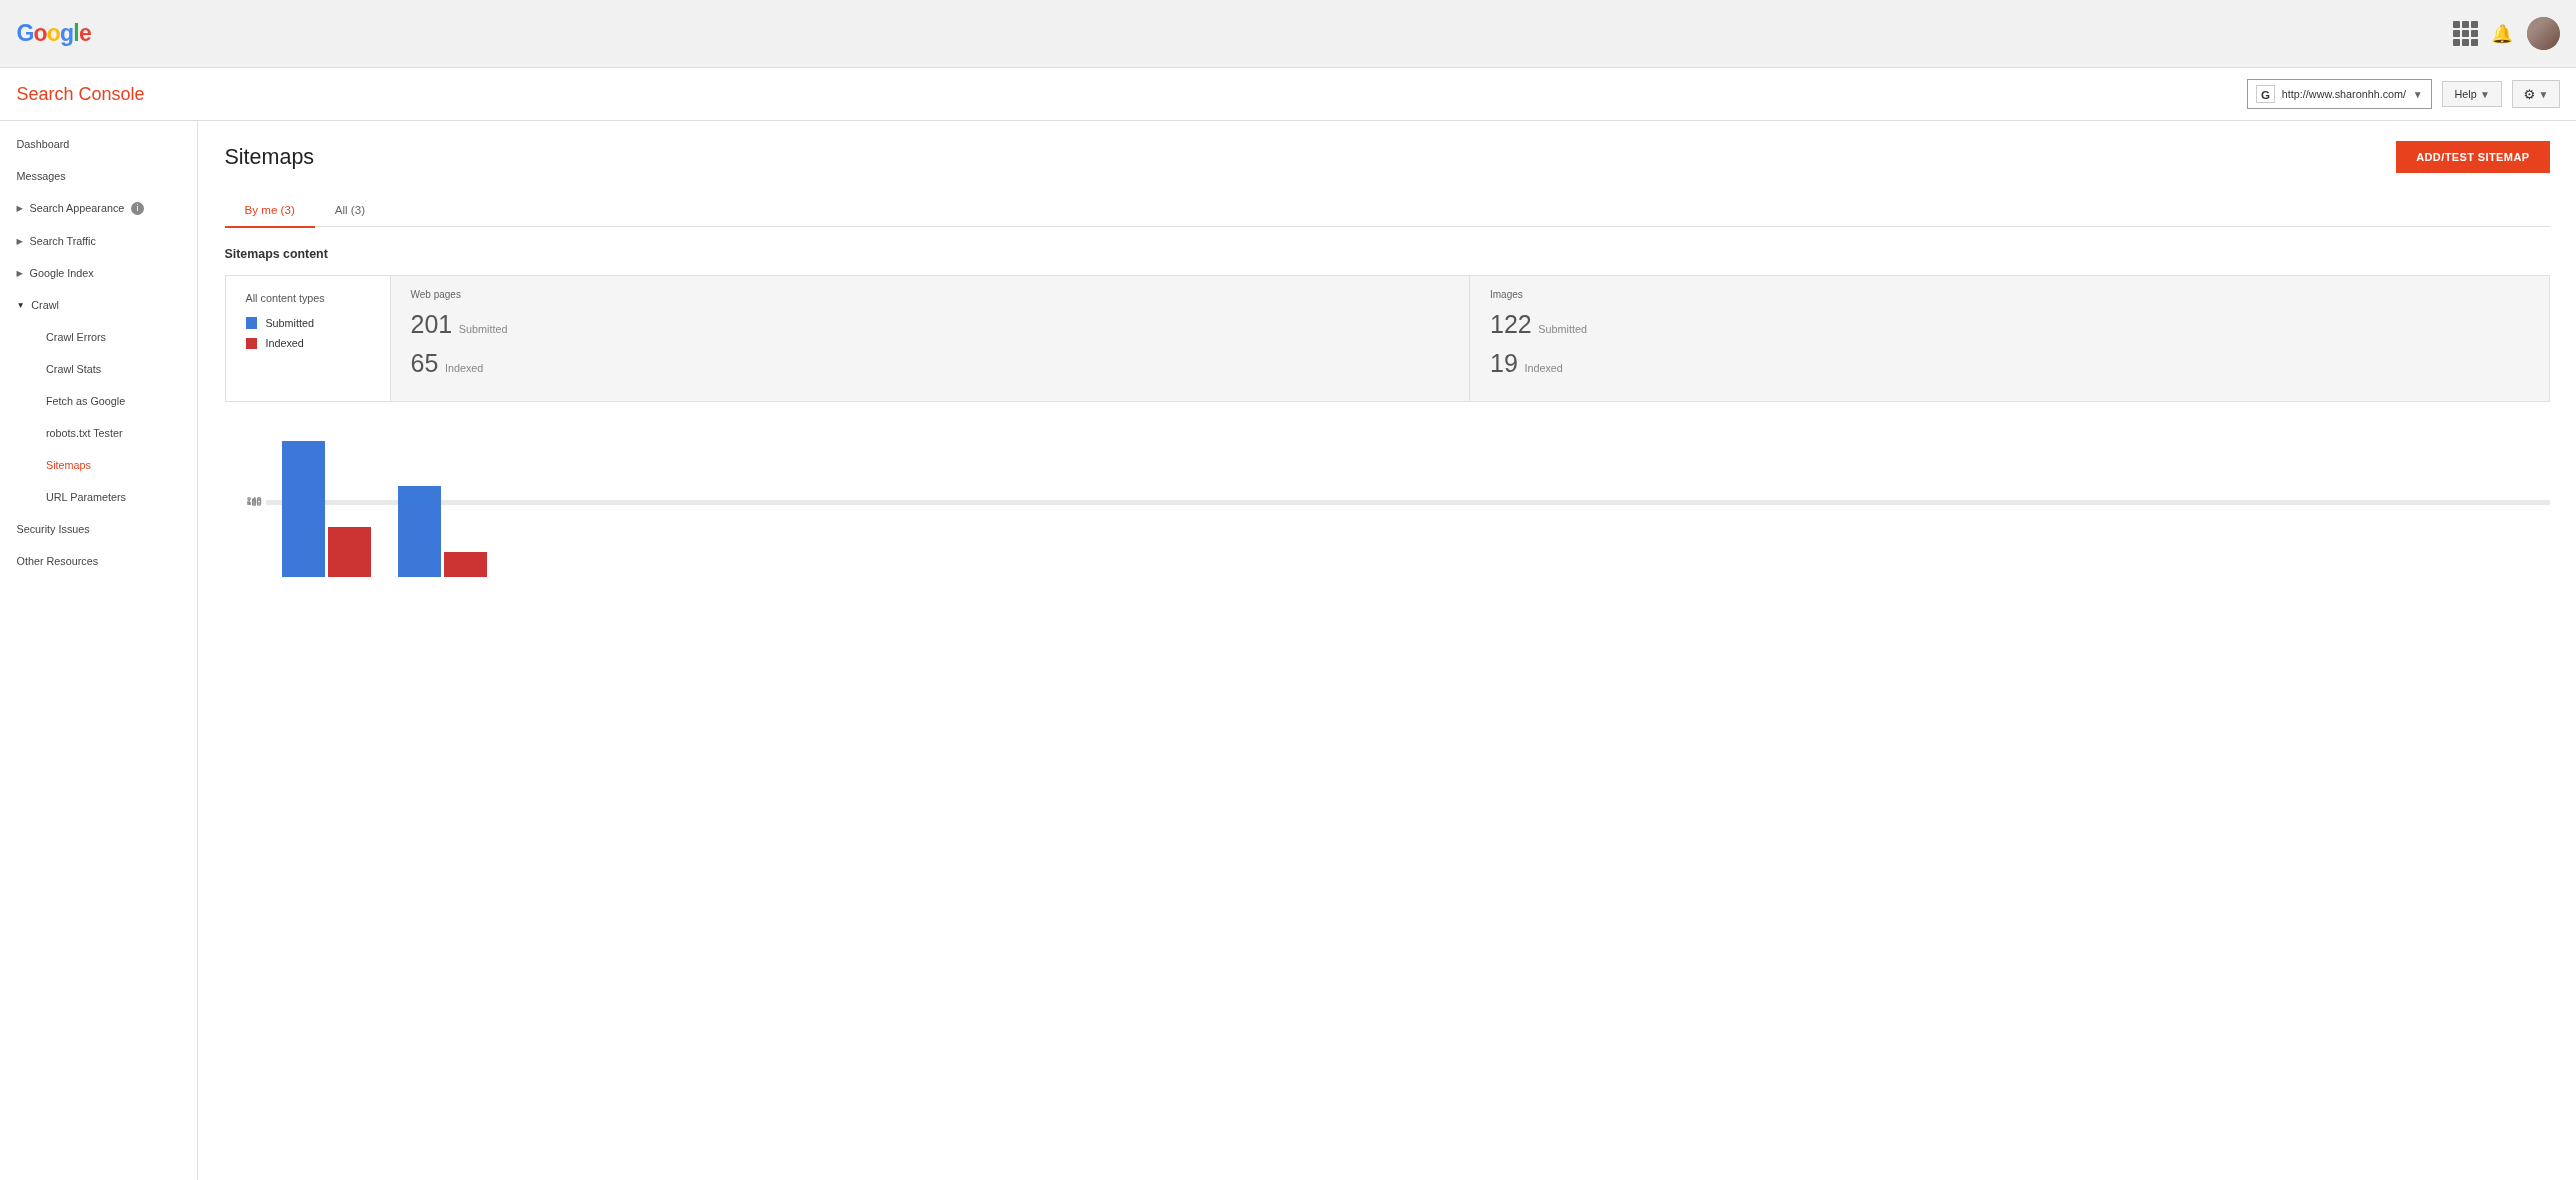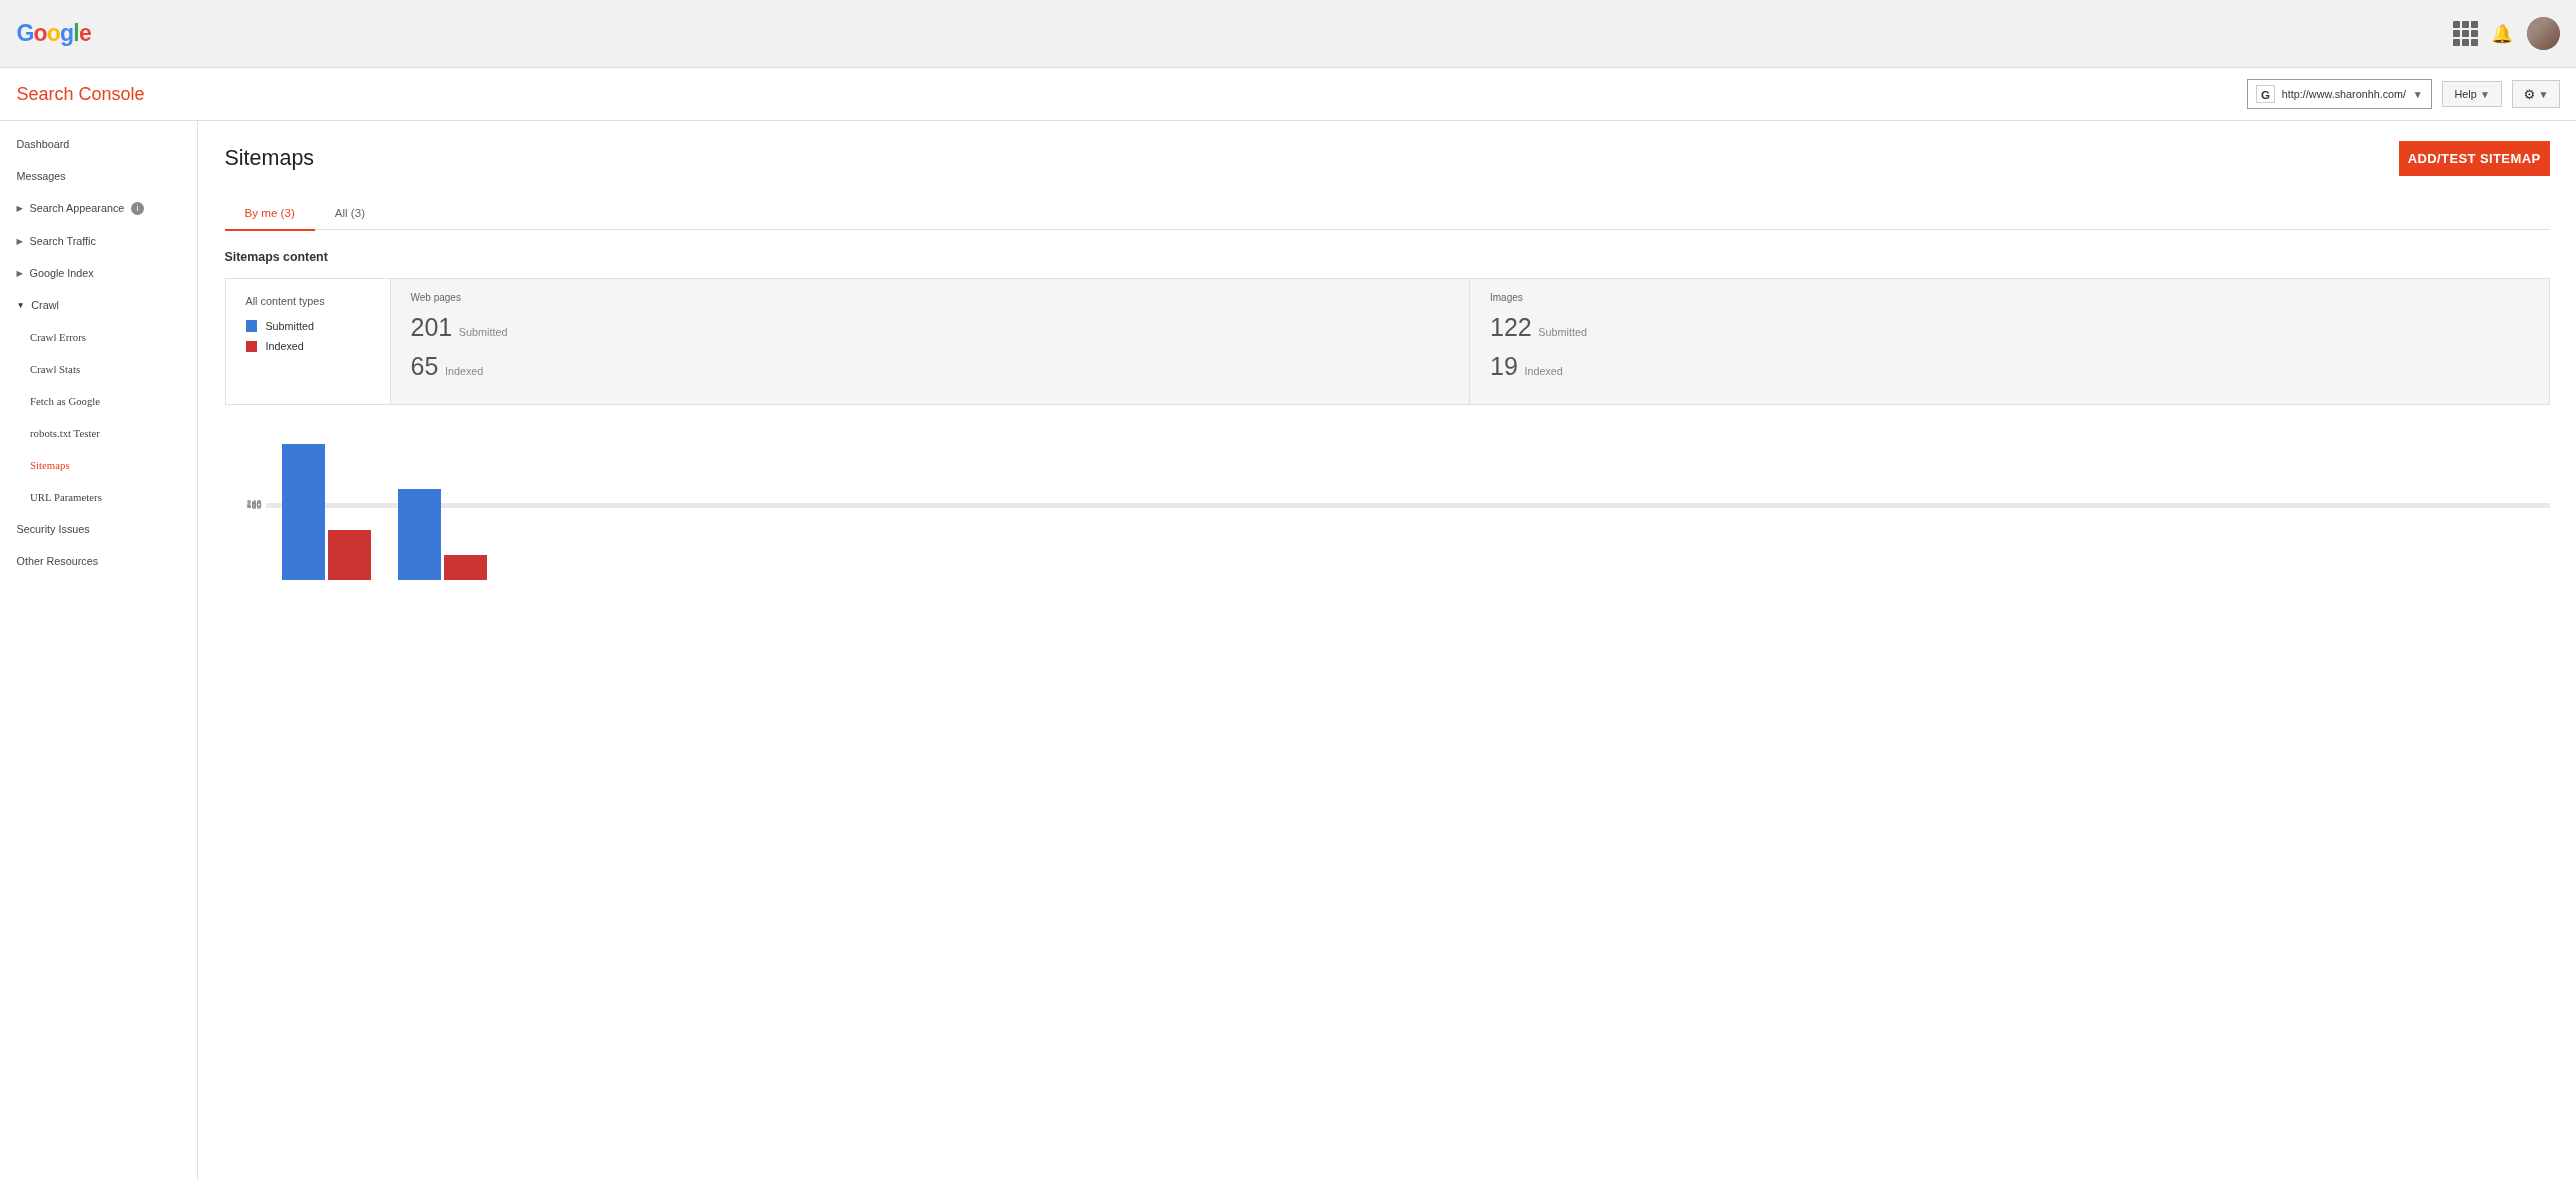--- a/index.html
+++ b/index.html
@@ -148,23 +148,22 @@
       display: flex;
       align-items: center;
       gap: 6.6px;
     }
     .sidebar-item.active { color: #e8411e; font-weight: 500; }
     .sidebar-item.section-header {
       font-size: 10.8px;
       color: #444;
     }
     .sidebar-item.sub-item {
-      padding-left: 30px;
-      font-size: 10.8px;
-      font-family: Liberation Serif, serif;
+      padding-left: 46px;
+      font-size: 10.8px;
     }
     .triangle { font-size: 8.3px; color: #666; }
     .triangle-down { font-size: 8.3px; color: #333; }
     .info-icon {
       width: 13.2px;
       height: 13.2px;
       border-radius: 50%;
       background: #888;
       color: #fff;
       font-size: 9px;
@@ -187,22 +186,22 @@
     }
     .page-title {
       font-size: 21.5px;
       font-weight: 400;
       color: #222;
     }
     .add-test-btn {
       background: #e8411e;
       color: #fff;
       border: none;
-      padding: 10px 9px;
-      font-size: 13px;
+      padding: 10px 20px;
+      font-size: 11px;
       font-weight: 600;
       cursor: pointer;
       letter-spacing: 0.4px;
       text-transform: uppercase;
     }
 
     
     .tabs {
       display: flex;
       border-bottom: 1.7px solid #e0e0e0;

